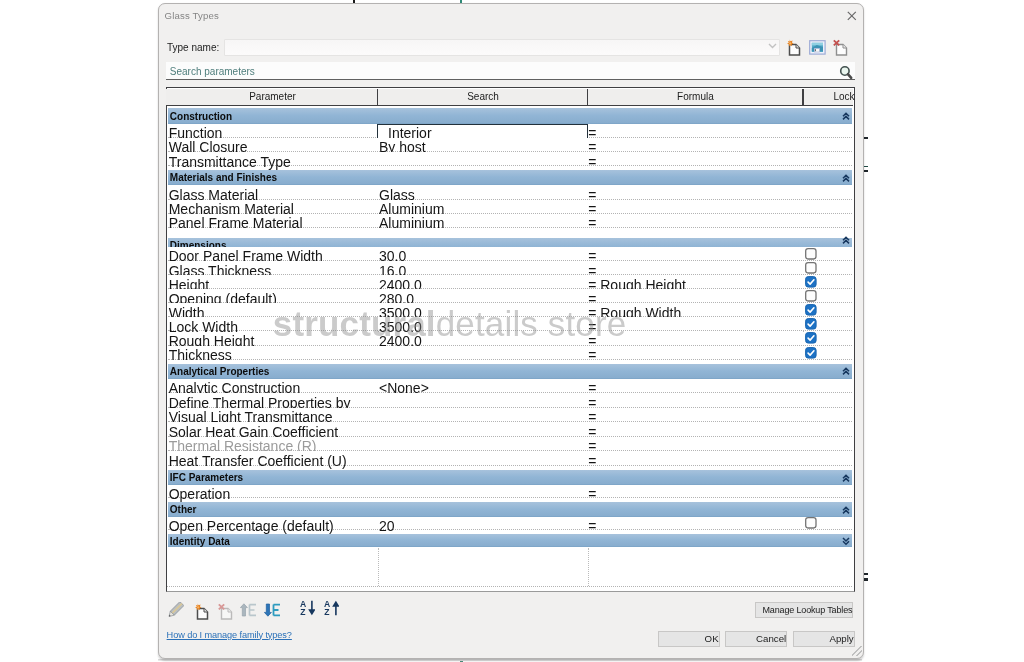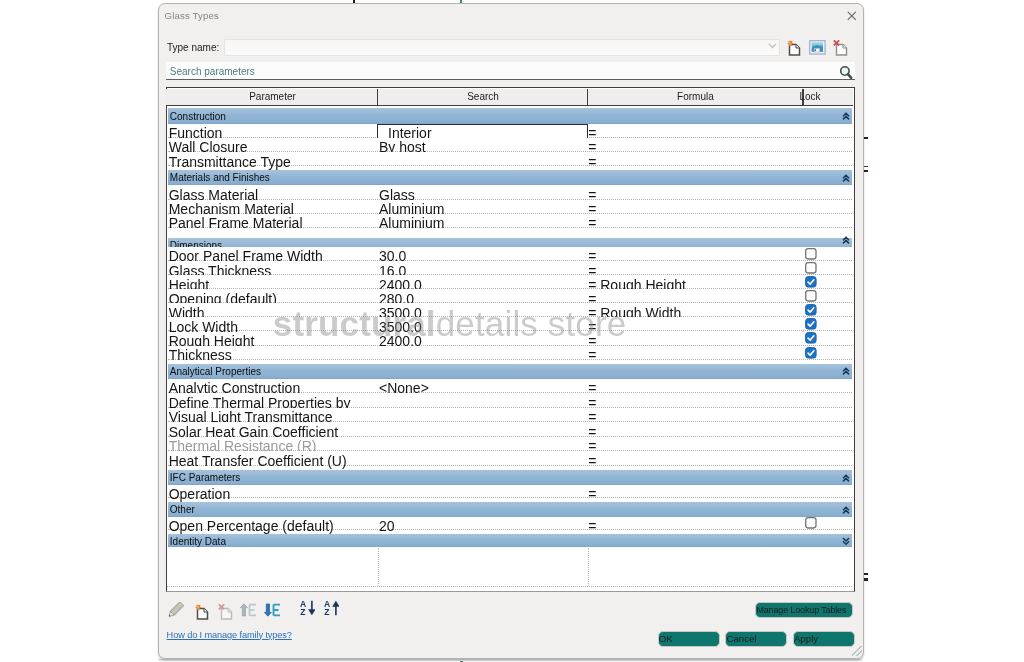--- a/index.html
+++ b/index.html
@@ -10,28 +10,28 @@
 .lbl{position:absolute;font-size:10px;color:#1c1c1c}
 .combo{position:absolute;left:224px;top:38.6px;width:553.6px;height:15.6px;background:linear-gradient(#f7f6f6,#fcfbfb);border:1px solid #e5e4e3;border-radius:1px}
 .search{position:absolute;left:166.2px;top:62.2px;width:689px;height:17.2px;background:#fcfcfc;border-bottom:1.6px solid #606060}
 .searchtxt{position:absolute;left:169.8px;top:66.4px;font-size:10px;color:#4f7e7c}
 .tbl{position:absolute;left:166.2px;top:87.4px;width:687.2px;height:502.6px;background:#ffffff;
      border-top:1.3px solid #3f3f42;border-left:1.3px solid #3f3f42;border-right:1.3px solid #3f3f42;border-bottom:1.2px solid #9a9a9a}
 .hdr{position:absolute;left:166.2px;top:88.7px;width:687.2px;height:16.5px;background:#efeeed;border-bottom:1.3px solid #3f3f42}
 .hsep{position:absolute;top:88.7px;width:1.3px;height:17.8px;background:#3f3f42}
 .htxt{position:absolute;top:91.2px;font-size:10px;color:#1c1c1c;text-align:center}
 .band{position:absolute;left:167.5px;width:684.6px;background:linear-gradient(180deg,#a7c2dc 0%,#91b5d5 50%,#88adce 100%);border-bottom:1px solid #7fa6c8;box-sizing:border-box}
-.bandtxt{position:absolute;left:2.3px;top:2.2px;font-size:10px;font-weight:normal;color:#0c0c0c}
+.bandtxt{position:absolute;left:2.3px;top:2.2px;font-size:10px;font-weight:bold;color:#0c0c0c}
 .row{position:absolute;left:167.5px;width:684.6px;background:#fff;border-bottom:1px dotted #b3b3b3;box-sizing:border-box}
 .vdot{position:absolute;width:1px;border-left:1px dotted #bbbbbb}
 .hdot{position:absolute;height:1px;border-top:1px dotted #b3b3b3}
 .ct{position:absolute;font-size:14px;color:#151515;white-space:nowrap}
 .ct.grey{color:#9b9b9b}
 .focus{position:absolute;left:377.0px;width:208.8px;height:13.2px;border:1.7px solid #23313b;background:#fff}
-.btn{position:absolute;background:#0f766e;border:1px solid #c8c7c6;border-radius:5px;font-size:9.7px;color:#1c1c1c;text-align:left;box-sizing:border-box;white-space:nowrap}
+.btn{position:absolute;background:#e5e5e5;border:1px solid #c8c7c6;border-radius:0;font-size:9.7px;color:#1c1c1c;text-align:right;box-sizing:border-box;white-space:nowrap}
 .link{position:absolute;left:166.6px;top:629.6px;font-size:9.2px;color:#2a70b8;text-decoration:underline;letter-spacing:-0.1px}
 .wm{position:absolute;left:272.8px;top:303.6px;font-size:35px;color:rgba(137,137,137,0.44);letter-spacing:0.15px;white-space:nowrap;z-index:40}
 .grip{position:absolute;left:852px;top:646px;width:10px;height:10px;
   background:linear-gradient(135deg,transparent 45%,#c0c0c0 45%,#c0c0c0 55%,transparent 55%),
              linear-gradient(135deg,transparent 70%,#c0c0c0 70%,#c0c0c0 80%,transparent 80%)}
 </style></head>
 <body>
 <div style="position:absolute;left:353.3px;top:0;width:1.6px;height:4.5px;background:#1a1a1a"></div>
 <div style="position:absolute;left:460.3px;top:0;width:2.2px;height:4.5px;background:#2e8a76"></div>
 <div style="position:absolute;left:863.5px;top:137.4px;width:4.4px;height:1.8px;background:#20262b"></div>
@@ -51,21 +51,21 @@
 <div class="search"></div>
 <div class="searchtxt">Search parameters</div>
 <div class="tbl"></div>
 <div class="hdr"></div>
 <div class="hsep" style="left:377.2px"></div>
 <div class="hsep" style="left:587.1px"></div>
 <div class="hsep" style="left:802.3px"></div>
 <div class="htxt" style="left:167.5px;width:210px">Parameter</div>
 <div class="htxt" style="left:378.5px;width:209px">Search</div>
 <div class="htxt" style="left:588.4px;width:214px">Formula</div>
-<div class="htxt" style="left:775px;width:70px">Lock</div>
+<div class="htxt" style="left:809px;width:70px">Lock</div>
 <div class="band" style="top:108.4px;height:15.4px">
     <span class="bandtxt">Construction</span>
   </div>
 <svg style="position:absolute;left:841.5px;top:112.4px" width="8" height="9" viewBox="0 0 8 9">
     <path d="M1 4.2 L4 1.2 L7 4.2 M1 7.4 L4 4.4 L7 7.4" stroke="#17375e" stroke-width="1.5" fill="none"></path>
   </svg>
 <div class="vdot" style="left:377.8px;top:123.8px;height:42.6px"></div>
 <div class="vdot" style="left:587.7px;top:123.8px;height:42.6px"></div>
 <div class="vdot" style="left:802.9px;top:123.8px;height:42.6px"></div>
 <div class="row" style="top:123.8px;height:14.20px"></div>

